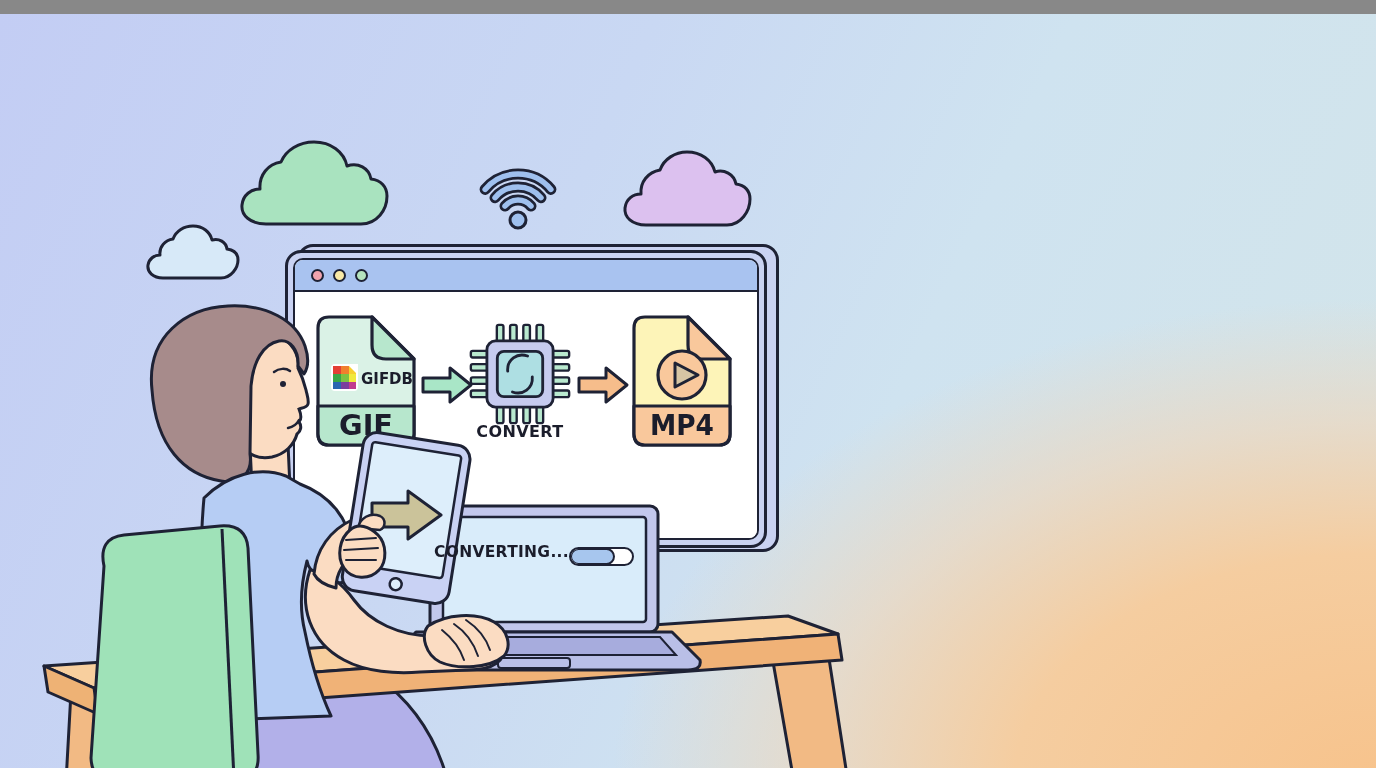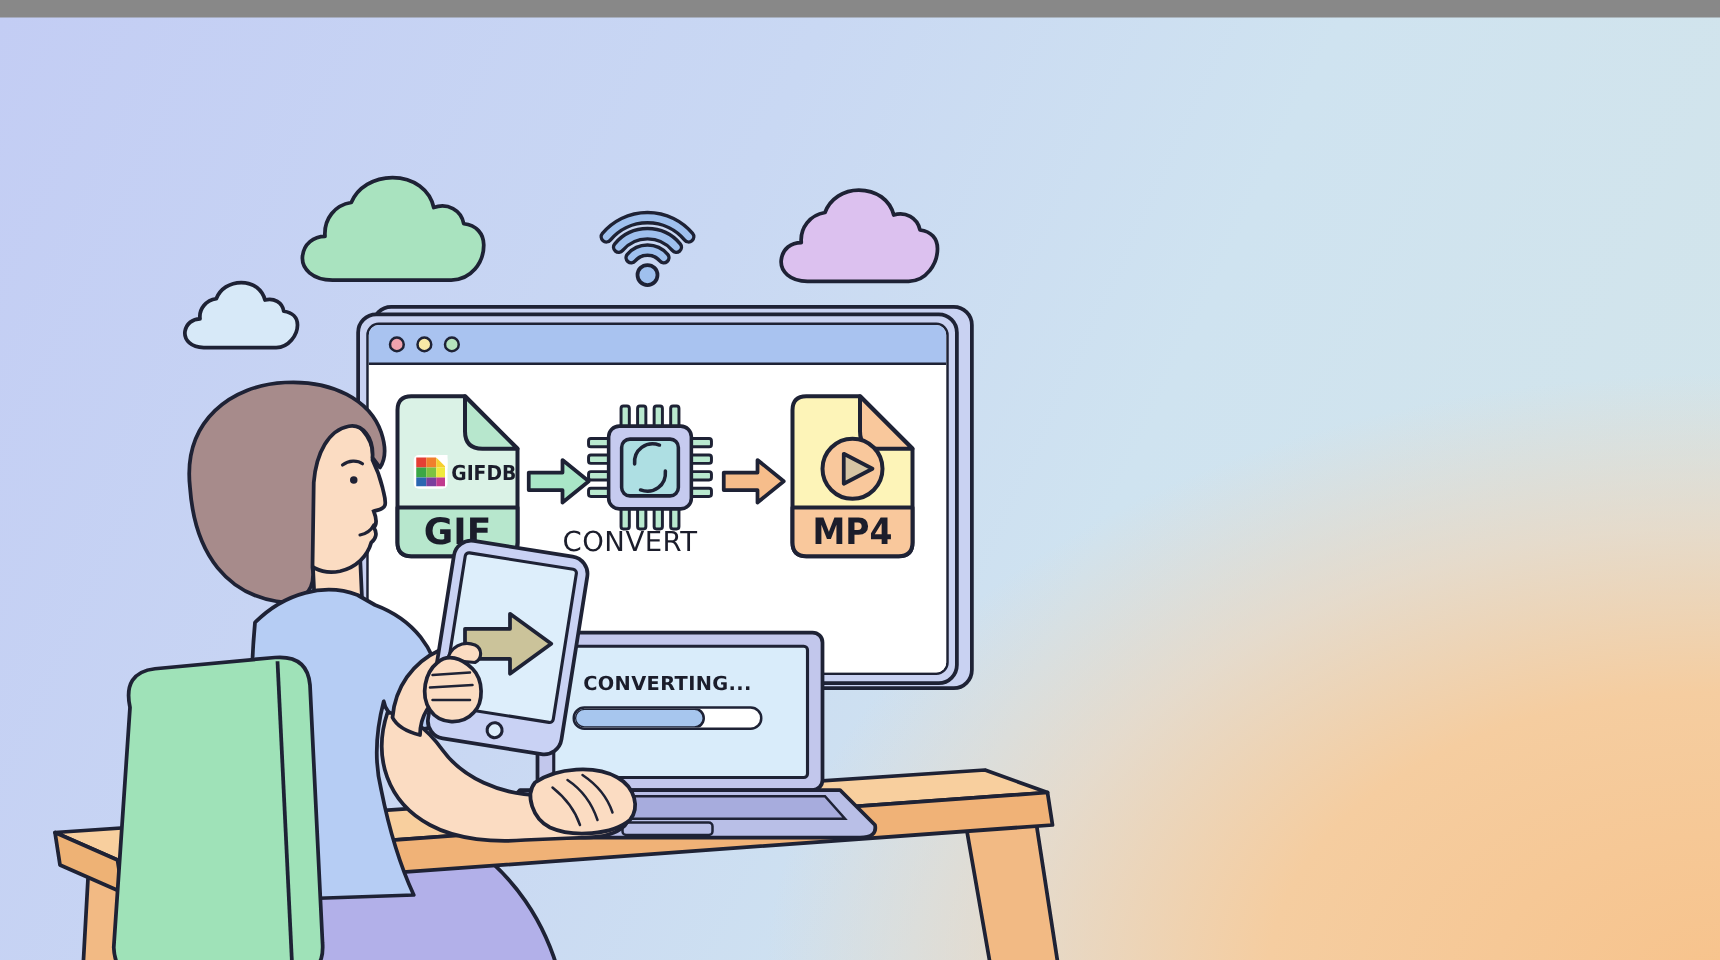--- a/index.html
+++ b/index.html
@@ -30,28 +30,28 @@
   }
   .titlebar{
     height:30px;background:#a9c3f0;border-bottom:2.5px solid #1e2235;
     display:flex;align-items:center;padding-left:16px;gap:9px;flex:0 0 auto;
   }
   .dot{width:13px;height:13px;border-radius:50%;border:2.5px solid #1e2235;box-sizing:border-box;}
   .content{flex:1;background:#fff;}
 
   .icon-abs{z-index:2;}
   .convert-label{
-    left:450px;top:408px;width:140px;z-index:2;
-    font-size:22px;font-weight:400;letter-spacing:.4px;color:#1b1d2b;
+    left:450px;top:408px;width:140px;z-index:2;text-align:center;
+    font-size:16px;font-weight:700;letter-spacing:.4px;color:#1b1d2b;
   }
 
   
   .laptop-ui{
     left:434px;top:524px;width:200px;z-index:5;
-    display:flex;flex-direction:column;align-items:center;
+    display:flex;flex-direction:row;align-items:center;
   }
   .converting-text{font-size:15.5px;font-weight:800;letter-spacing:.3px;color:#1b1d2b;white-space:nowrap;}
   .progress{
     margin-top:9px;width:152px;height:19px;background:#fff;
     border:2.5px solid #1e2235;border-radius:11px;box-sizing:border-box;position:relative;overflow:hidden;
   }
   .progress-fill{
     position:absolute;left:-1px;top:-1px;bottom:-1px;width:68%;
     background:#a7c6ee;border:2px solid #1e2235;border-radius:9px;
   }

